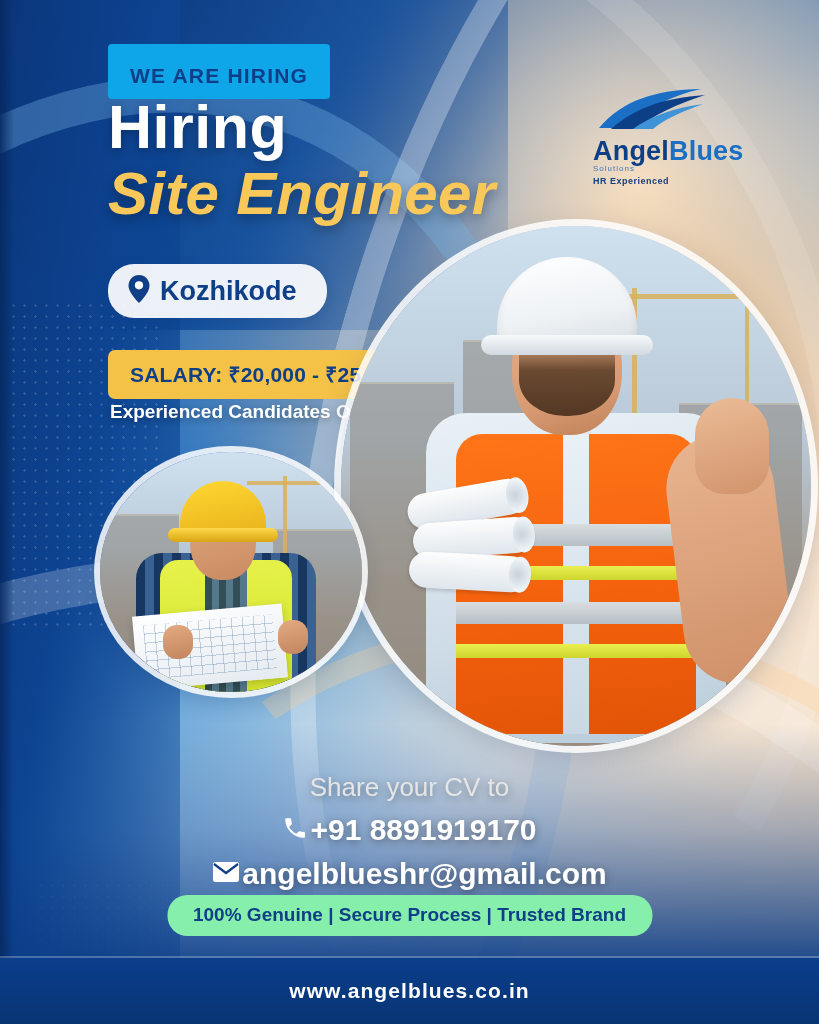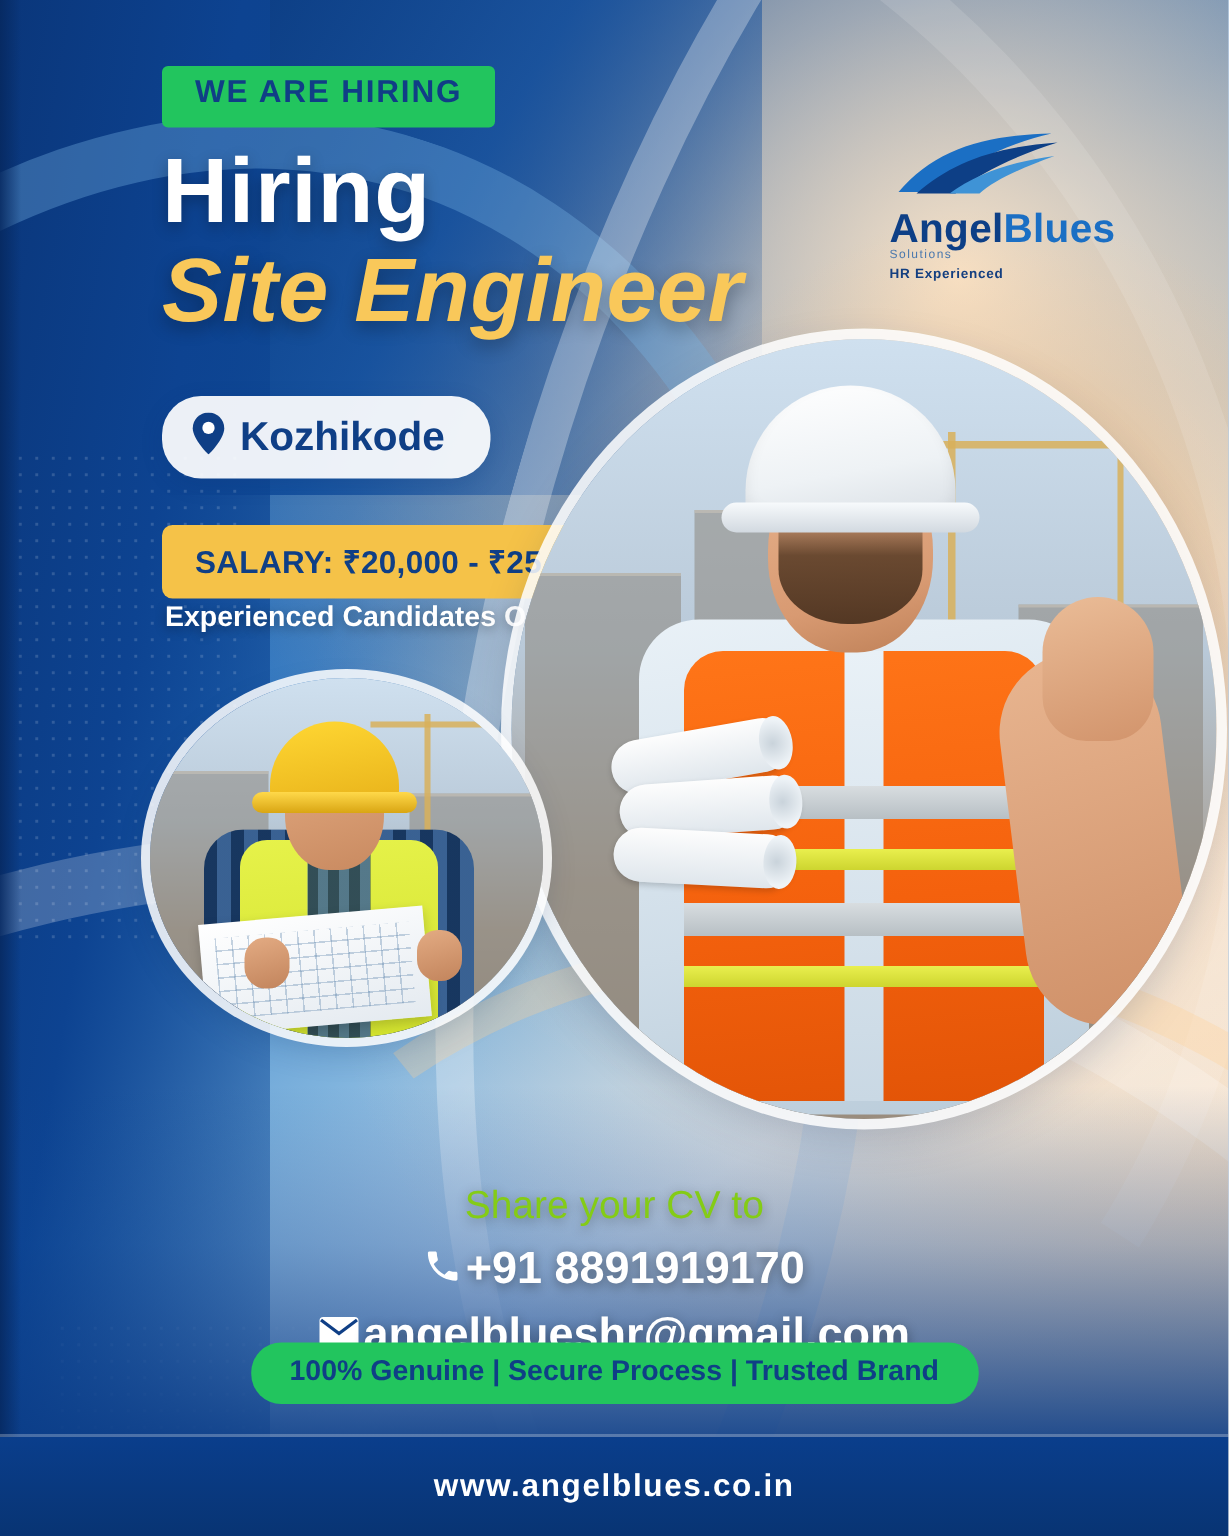--- a/index.html
+++ b/index.html
@@ -92,22 +92,22 @@
     transform: rotate(6deg);
   }
   .orange-glow {
     position: absolute; right: -60px; top: 120px; width: 420px; height: 520px;
     background: radial-gradient(circle, rgba(255,176,92,0.55) 0%, rgba(255,190,120,0.18) 45%, rgba(255,255,255,0) 72%);
   }
 
   
   .ribbon {
     position: absolute; left: 108px; top: 44px;
-    background: #22c55e;
-    padding: 6px 22px 11px 22px;
+    background: #0ea5e9;
+    padding: 20px 22px 11px 22px;
     border-radius: 4px;
   }
   .ribbon span {
     font-size: 21px; font-weight: bold; letter-spacing: 1.2px;
     color: #103e86;
   }
 
   
   .headline-wrap { position: absolute; left: 108px; top: 96px; }
   .h-hiring {
@@ -343,36 +343,35 @@
     background: linear-gradient(165deg,#e3ab83,#c2845c);
     border-radius: 14px;
   }
 
   
   .contact {
     position: absolute; left: 0; right: 0; top: 772px;
     text-align: center;
   }
   .cv-label {
-    font-size: 26px; color: #84cc16; font-weight: normal;
+    font-size: 26px; color: #e5e5e5; font-weight: normal;
     text-shadow: 0 2px 8px rgba(0,0,0,0.35);
-    margin-top: 16px;
   }
   .c-row {
     display: flex; align-items: center; justify-content: center;
     gap: 2px; margin-top: 10px;
   }
   .c-row .c-text {
     font-size: 30px; font-weight: bold; color: #ffffff;
     text-shadow: 0 2px 8px rgba(0,0,0,0.4);
   }
 
   .trust {
     position: absolute; left: 50%; top: 895px; transform: translateX(-50%);
-    background: #22c55e;
+    background: #86efac;
     border-radius: 20px;
     padding: 9px 26px 10px 26px;
     white-space: nowrap;
   }
   .trust span {
     font-size: 19px; font-weight: bold; color: #0f3f86;
   }
 
   .footer-bar {
     position: absolute; left: 0; bottom: 0; width: 100%; height: 66px;

